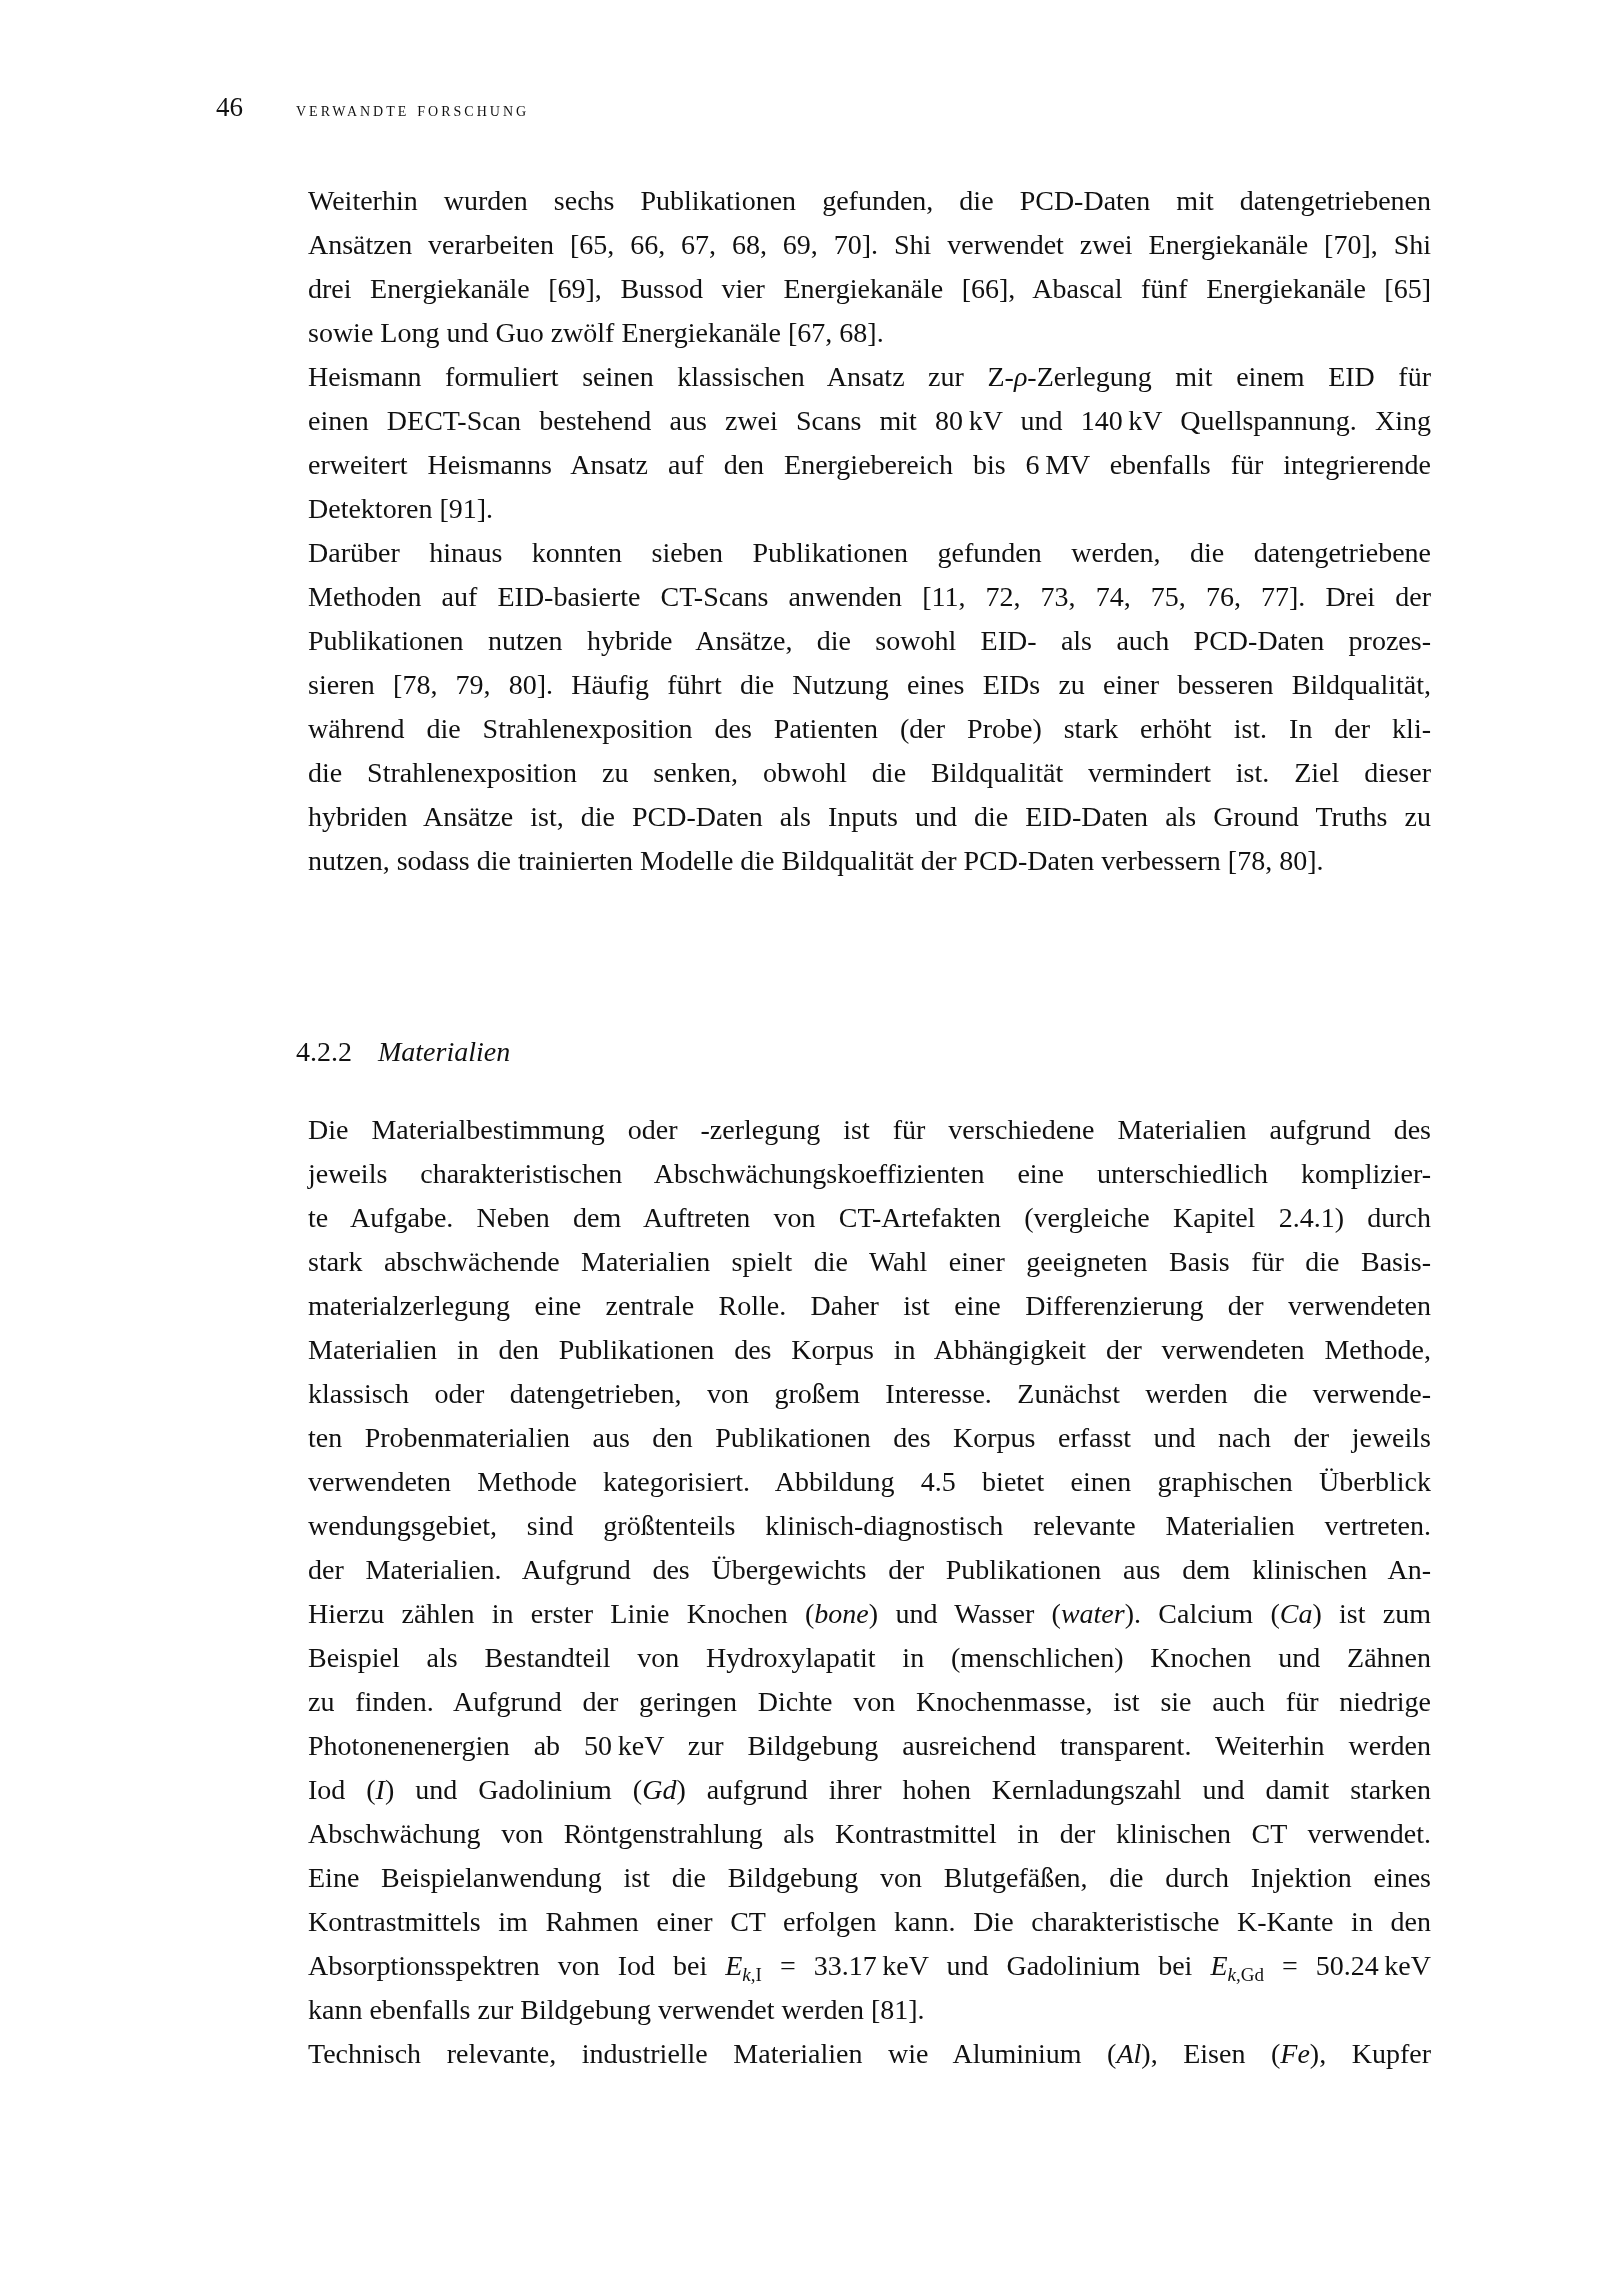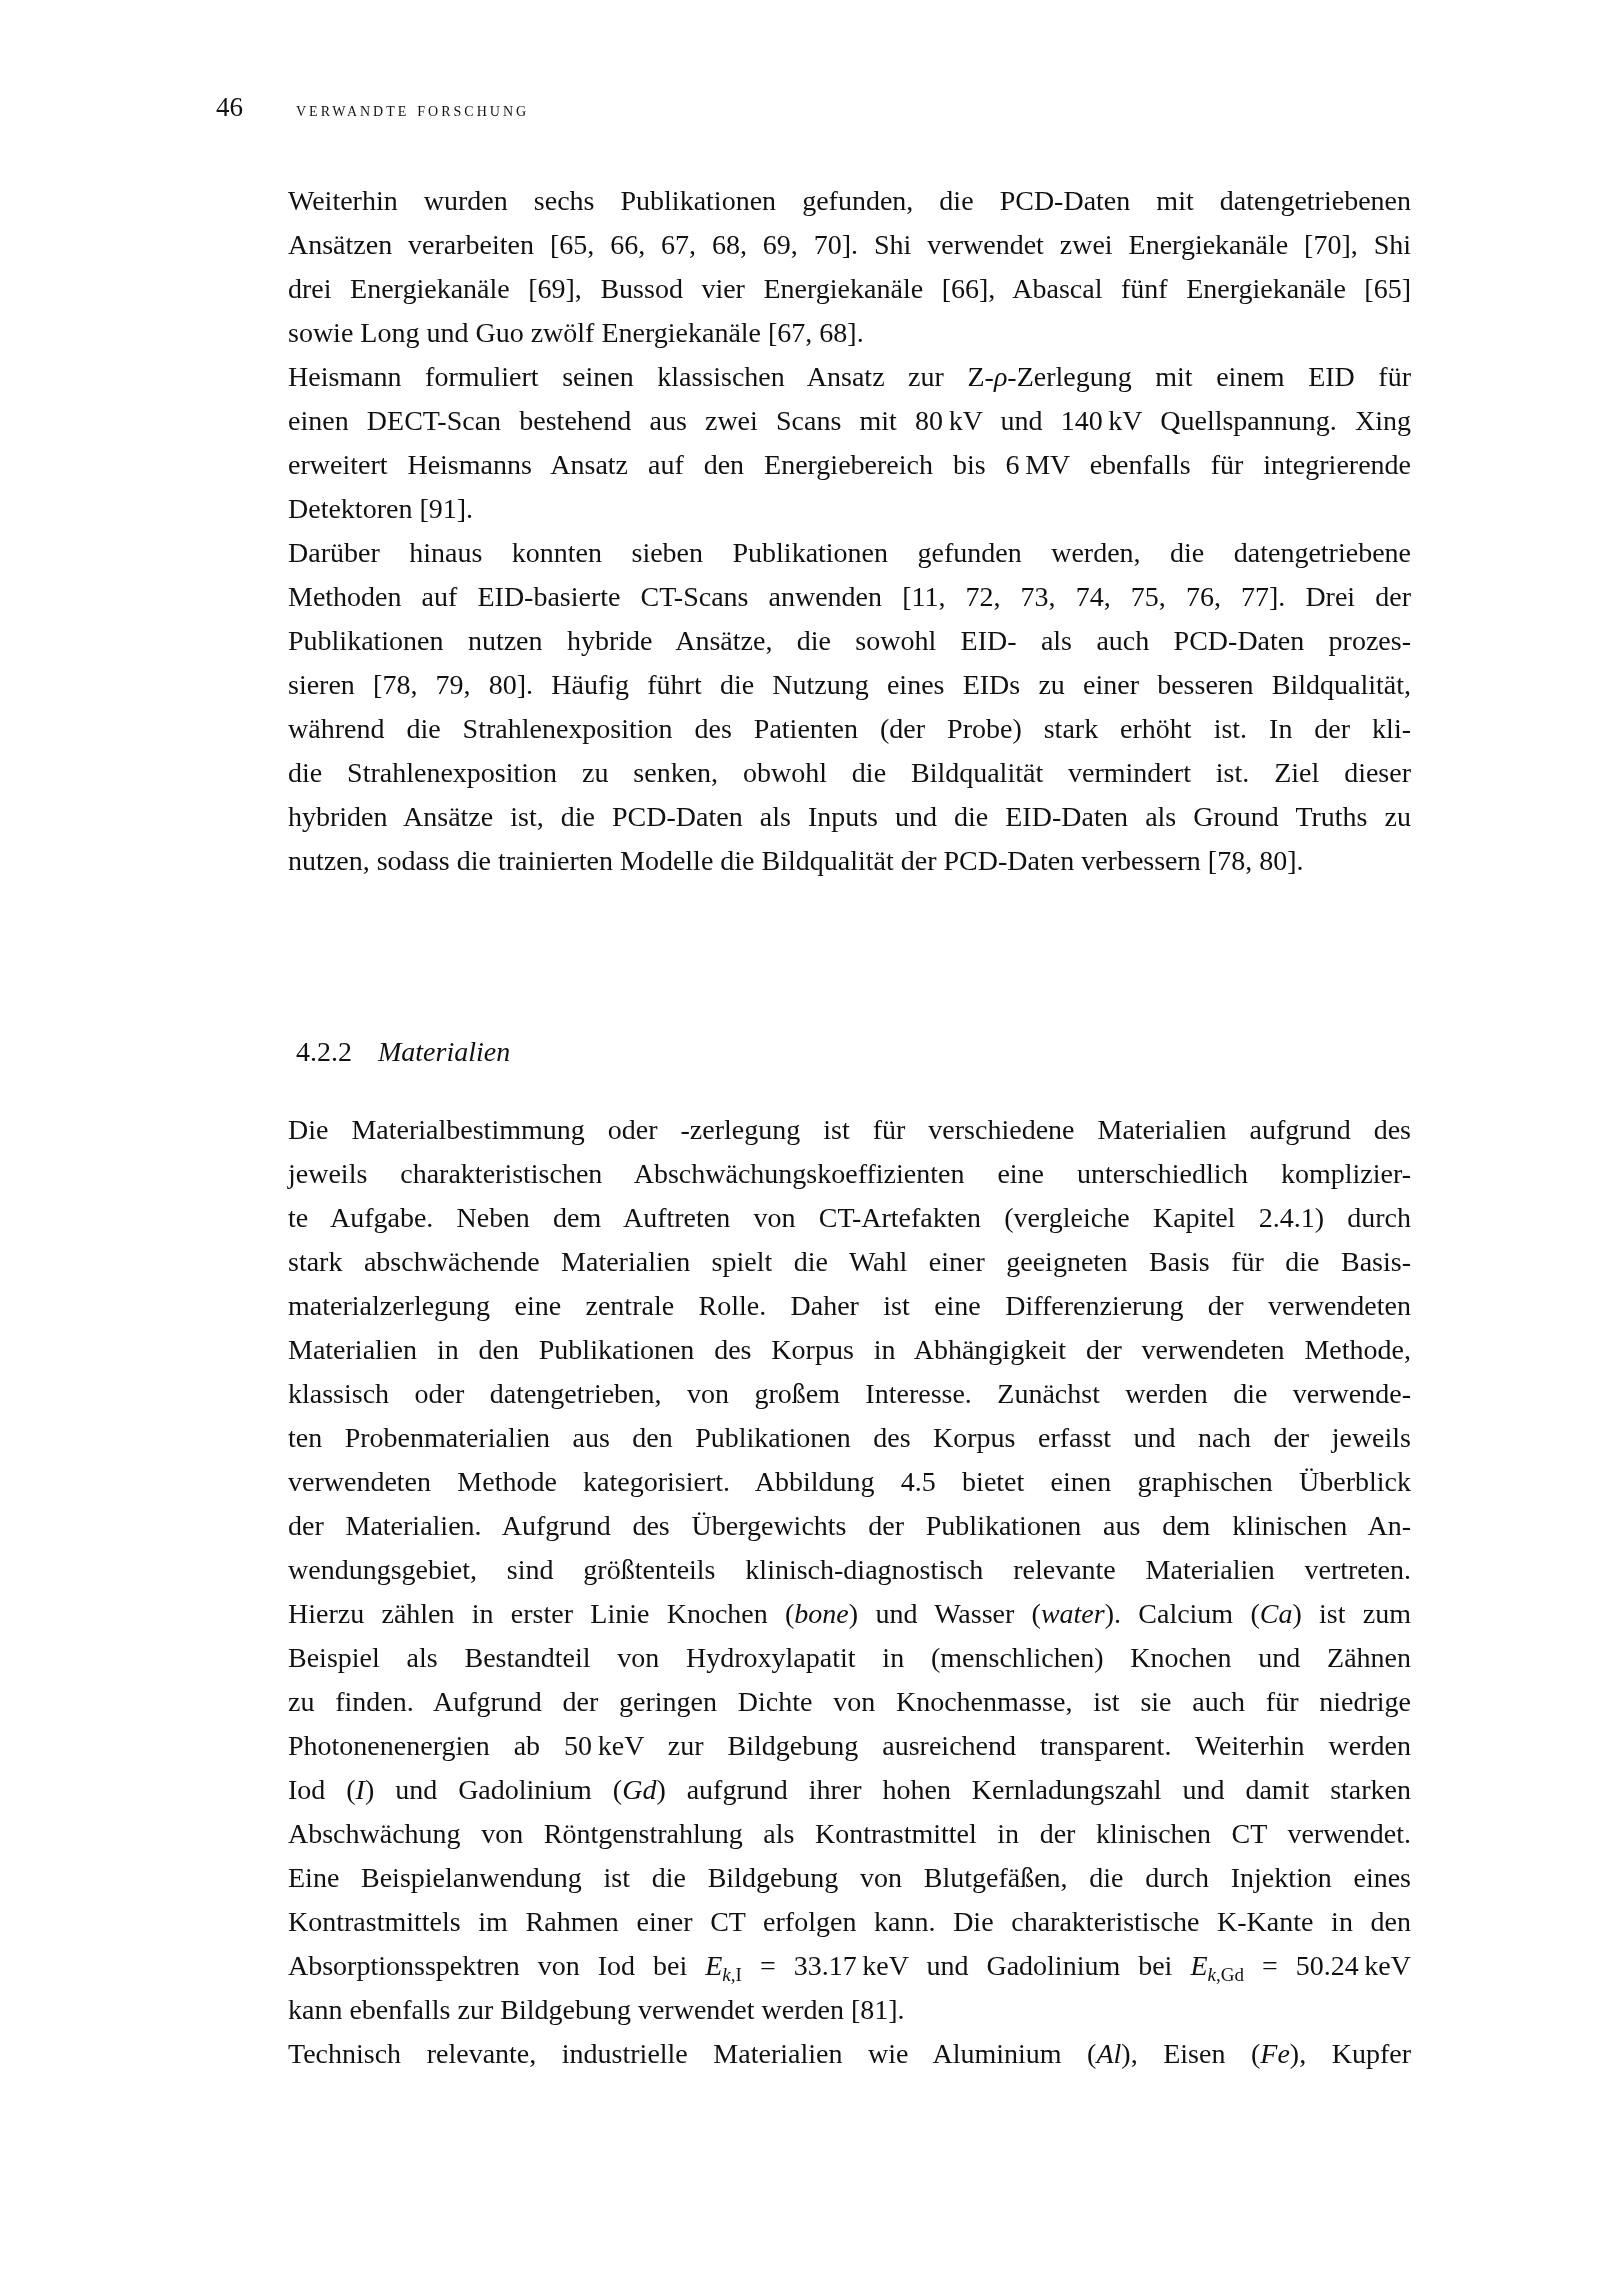--- a/index.html
+++ b/index.html
@@ -2,21 +2,21 @@
 <html style="font-size:15px"><head>
 <meta charset="utf-8">
 <style>
   html, body { margin: 0; padding: 0; background: #ffffff; }
   body { width: 1618px; height: 2269px; position: relative; overflow: hidden;
          font-family: "Liberation Serif", "DejaVu Serif", serif; color: #111111; }
   .page-header { position: absolute; top: 88px; left: 0; width: 1392px; height: 38px; }
   .page-number { position: absolute; left: 216px; top: 0; font-size: 27px; line-height: 38px; }
   .running-head { position: absolute; left: 296px; top: 1.9px; font-size: 20px; line-height: 38px;
                   letter-spacing: 3px; font-variant: small-caps; text-transform: lowercase; }
-  .block { position: absolute; left: 288px; width: 1123px; }
+  .block { position: absolute; left: 308px; width: 1123px; }
   .line { display: block; height: 44px; line-height: 44px; font-size: 28px;
           text-align: justify; text-align-last: justify; white-space: nowrap; overflow: visible; }
   .line.last { text-align-last: left; }
   .section-heading { position: absolute; left: 296px; top: 1022px; font-size: 28px; line-height: 44px; }
   .section-number { display: inline-block; width: 82px; margin-top: 8px; }
   .section-title { font-style: italic; }
   i, .it { font-style: italic; }
   sub { font-size: 0.68em; line-height: 0; vertical-align: -0.3em; }
 </style>
 </head>
@@ -53,22 +53,22 @@
 <div class="block" id="block2" style="top:1108px;">
     <div class="line">Die Materialbestimmung oder -zerlegung ist für verschiedene Materialien aufgrund des</div>
     <div class="line">jeweils charakteristischen Abschwächungskoeffizienten eine unterschiedlich komplizier-</div>
     <div class="line">te Aufgabe. Neben dem Auftreten von CT-Artefakten (vergleiche Kapitel 2.4.1) durch</div>
     <div class="line">stark abschwächende Materialien spielt die Wahl einer geeigneten Basis für die Basis-</div>
     <div class="line">materialzerlegung eine zentrale Rolle. Daher ist eine Differenzierung der verwendeten</div>
     <div class="line">Materialien in den Publikationen des Korpus in Abhängigkeit der verwendeten Methode,</div>
     <div class="line">klassisch oder datengetrieben, von großem Interesse. Zunächst werden die verwende-</div>
     <div class="line">ten Probenmaterialien aus den Publikationen des Korpus erfasst und nach der jeweils</div>
     <div class="line">verwendeten Methode kategorisiert. Abbildung 4.5 bietet einen graphischen Überblick</div>
+    <div class="line">wendungsgebiet, sind größtenteils klinisch-diagnostisch relevante Materialien vertreten.</div>
     <div class="line">der Materialien. Aufgrund des Übergewichts der Publikationen aus dem klinischen An-</div>
-    <div class="line">wendungsgebiet, sind größtenteils klinisch-diagnostisch relevante Materialien vertreten.</div>
     <div class="line">Hierzu zählen in erster Linie Knochen (<i>bone</i>) und Wasser (<i>water</i>). Calcium (<i>Ca</i>) ist zum</div>
     <div class="line">Beispiel als Bestandteil von Hydroxylapatit in (menschlichen) Knochen und Zähnen</div>
     <div class="line">zu finden. Aufgrund der geringen Dichte von Knochenmasse, ist sie auch für niedrige</div>
     <div class="line">Photonenenergien ab 50 keV zur Bildgebung ausreichend transparent. Weiterhin werden</div>
     <div class="line">Iod (<i>I</i>) und Gadolinium (<i>Gd</i>) aufgrund ihrer hohen Kernladungszahl und damit starken</div>
     <div class="line">Abschwächung von Röntgenstrahlung als Kontrastmittel in der klinischen CT verwendet.</div>
     <div class="line">Eine Beispielanwendung ist die Bildgebung von Blutgefäßen, die durch Injektion eines</div>
     <div class="line">Kontrastmittels im Rahmen einer CT erfolgen kann. Die charakteristische K-Kante in den</div>
     <div class="line">Absorptionsspektren von Iod bei <i>E</i><sub><i>k</i>,I</sub> = 33.17 keV und Gadolinium bei <i>E</i><sub><i>k</i>,Gd</sub> = 50.24 keV</div>
     <div class="line last">kann ebenfalls zur Bildgebung verwendet werden [81].</div>

